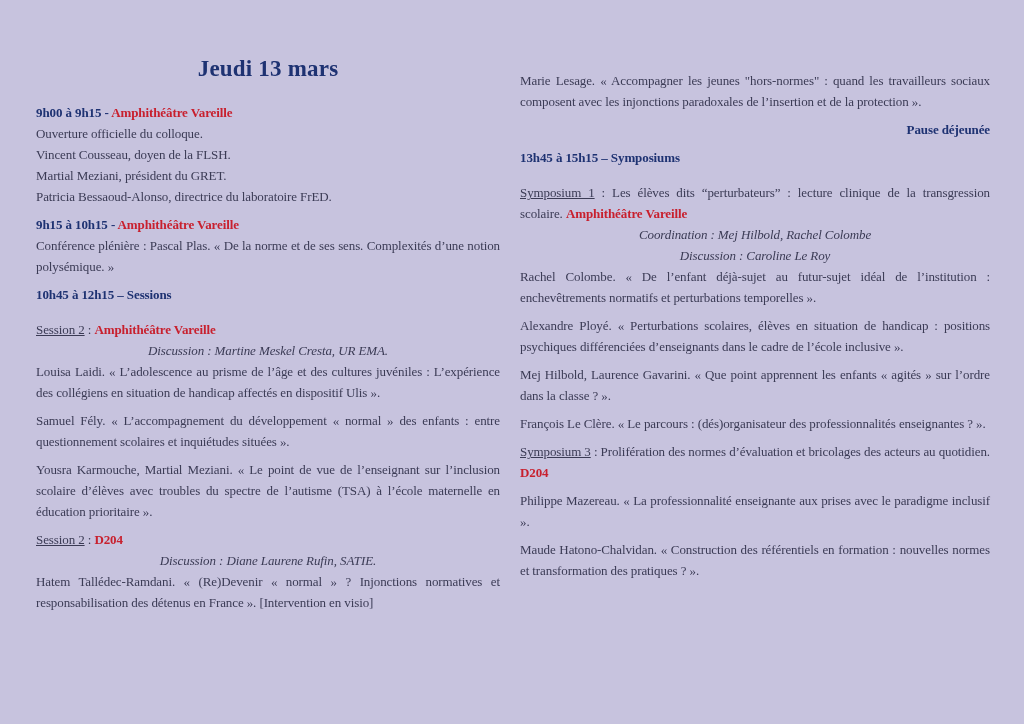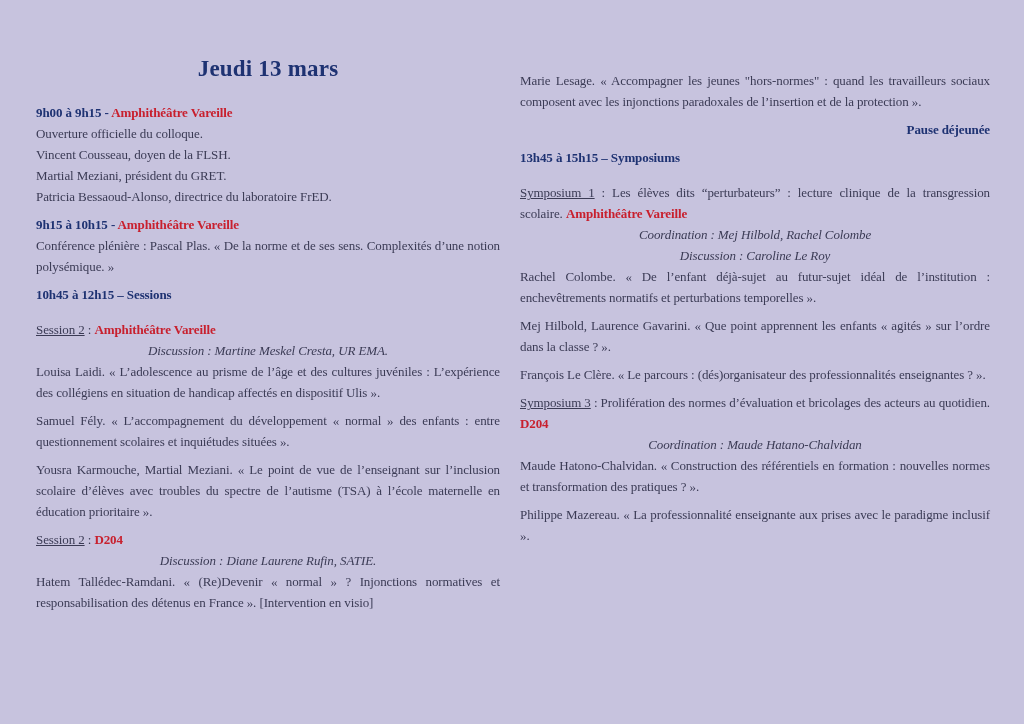--- a/index.html
+++ b/index.html
@@ -84,21 +84,21 @@
   </div>
   <div class="col col-right">
     <div id="right-blocks">
         <p class="blk t-para"><span class="run s-n">Marie Lesage. « Accompagner les jeunes "hors-normes" : quand les travailleurs sociaux composent avec les injonctions paradoxales de l’insertion et de la protection ».</span></p>
         <p class="blk t-center"><span class="run s-navy">Pause déjeunée</span></p>
         <p class="blk t-heading"><span class="run s-navy">13h45 à 15h15 – Symposiums</span></p>
         <p class="blk t-session"><span class="run s-u">Symposium 1</span><span class="run s-n"> : Les élèves dits “perturbateurs” : lecture clinique de la transgression scolaire. </span><span class="run s-red">Amphithéâtre Vareille</span></p>
         <p class="blk t-italic"><span class="run s-n">Coordination : Mej Hilbold, Rachel Colombe</span></p>
         <p class="blk t-italic"><span class="run s-n">Discussion : Caroline Le Roy</span></p>
         <p class="blk t-para"><span class="run s-n">Rachel Colombe. « De l’enfant déjà-sujet au futur-sujet idéal de l’institution : enchevêtrements normatifs et perturbations temporelles ».</span></p>
+        <p class="blk t-para"><span class="run s-n">Alexandre Ployé. « Perturbations scolaires, élèves en situation de handicap : positions psychiques différenciées d’enseignants dans le cadre de l’école inclusive ».</span></p>
         <p class="blk t-para"><span class="run s-n">Mej Hilbold, Laurence Gavarini. « Que point apprennent les enfants « agités » sur l’ordre dans la classe ? ».</span></p>
         <p class="blk t-para"><span class="run s-n">François Le Clère. « Le parcours : (dés)organisateur des professionnalités enseignantes ? ».</span></p>
         <p class="blk t-session"><span class="run s-u">Symposium 3</span><span class="run s-n"> : Prolifération des normes d’évaluation et bricolages des acteurs au quotidien. </span><span class="run s-red">D204</span></p>
-        <p class="blk t-italic"><span class="run s-n">Coordination : Maude Hatano-Chalvidan</span></p>
+        <p class="blk t-para"><span class="run s-n">Philippe Mazereau. « La professionnalité enseignante aux prises avec le paradigme inclusif ».</span></p>
         <p class="blk t-para"><span class="run s-n">Maude Hatono-Chalvidan. « Construction des référentiels en formation : nouvelles normes et transformation des pratiques ? ».</span></p>
-        <p class="blk t-para"><span class="run s-n">Philippe Mazereau. « La professionnalité enseignante aux prises avec le paradigme inclusif ».</span></p>
       </div>
   </div>
 </div>
 
 </body></html>

